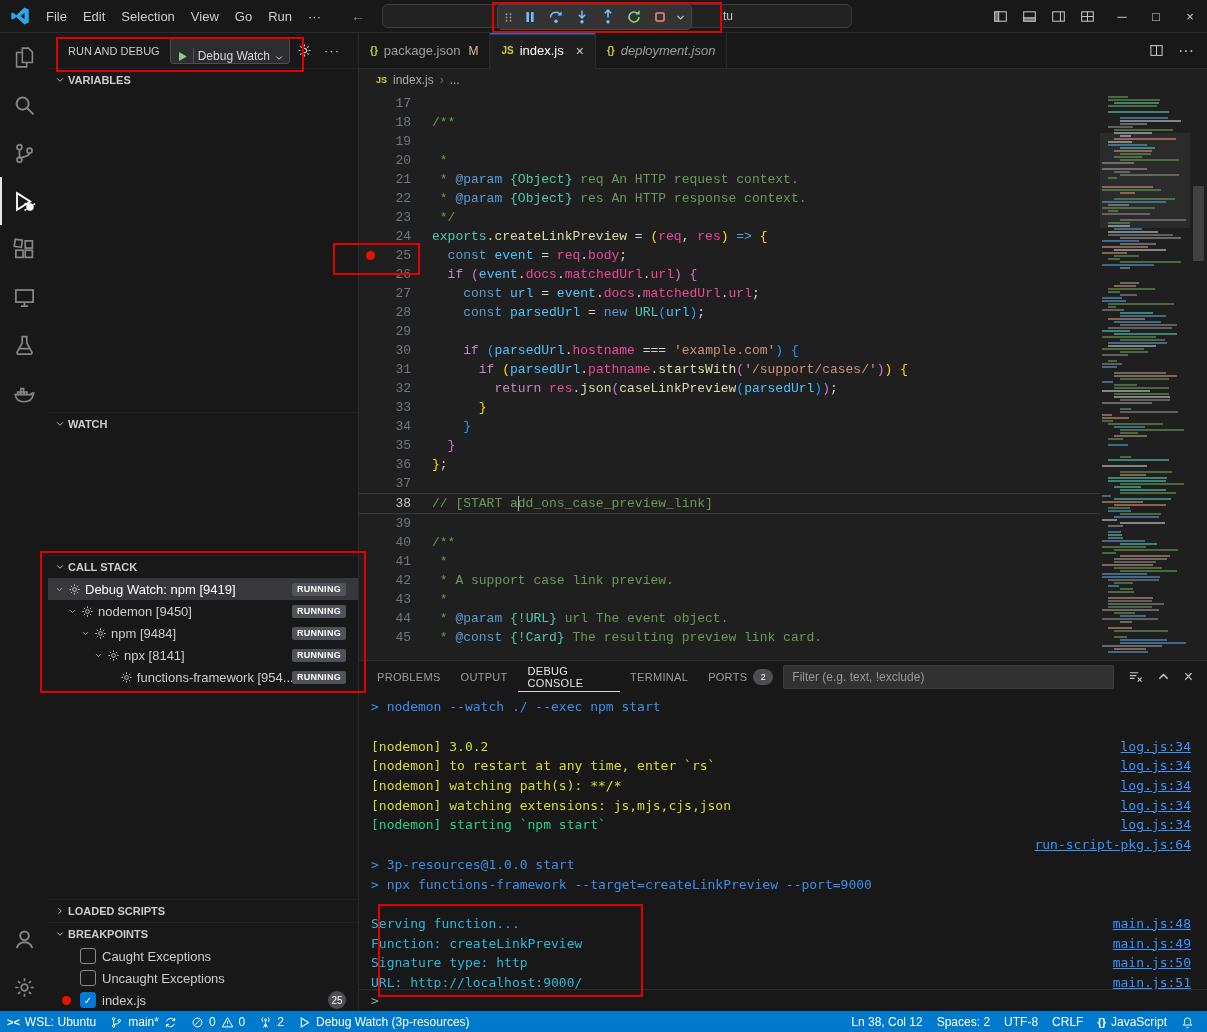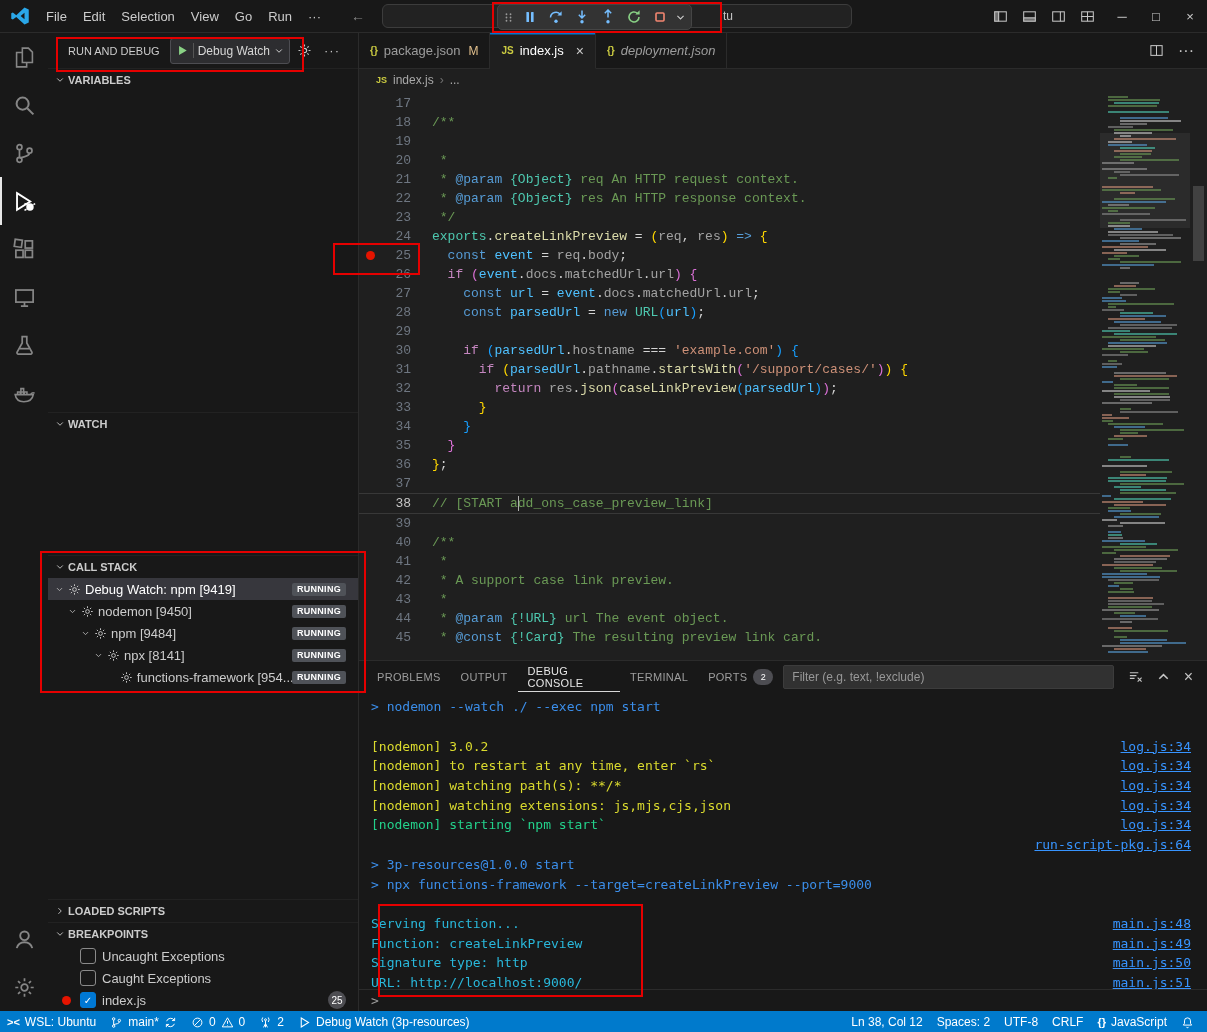--- a/index.html
+++ b/index.html
@@ -33,21 +33,21 @@
   .activitybar{width:48px;flex:none;background:#181818;display:flex;flex-direction:column;align-items:center}
   .ab-item{width:48px;height:48px;display:flex;align-items:center;justify-content:center;color:#868686;position:relative}
   .ab-item svg{width:23px;height:23px}
   .ab-item.active{color:#ffffff;box-shadow:inset 2px 0 0 #e7e7e7}
   .ab-bottom{margin-top:auto}
 
   
   .sidebar{width:310px;flex:none;background:#181818;border-right:1px solid #2b2b2b;display:flex;flex-direction:column;font-size:13px;overflow:hidden}
   .sb-title{height:35px;flex:none;display:flex;align-items:center;padding:0 8px 0 20px}
   .sb-title-label{font-size:11px;color:#cccccc;white-space:nowrap}
-  .launch-box{margin-left:10px;display:flex;align-items:center;height:24px;background:#2d2d30;border:1px solid #4d4d52;border-radius:3px;padding:0 5px;gap:4px}
+  .launch-box{margin-left:10px;display:flex;align-items:flex-end;height:24px;background:#2d2d30;border:1px solid #4d4d52;border-radius:3px;padding:0 5px;gap:4px}
   .launch-box .play svg{width:13px;height:13px}
   .launch-sep{width:1px;height:15px;background:#555}
   .launch-label{font-size:12px;color:#d6d6d6;white-space:nowrap}
   .launch-box .chev svg{width:10px;height:10px;transform:rotate(90deg)}
   .sb-gear{margin-left:auto;color:#c5c5c5}.sb-gear svg{width:15px;height:15px}
   .sb-more{margin:0 10px 0 12px;color:#c5c5c5;font-size:13px;letter-spacing:1px}
   .section-header{height:22px;flex:none;display:flex;align-items:center;font-size:11px;font-weight:bold;color:#cccccc;padding-left:4px;border-top:1px solid #222;}
   .section-header .chev{color:#b8b8b8;width:16px;display:flex;justify-content:center}
   .section-header .chev svg{width:10px;height:10px}
   .chev-down svg{transform:rotate(90deg)}
@@ -88,21 +88,21 @@
   .editor-body{flex:1;position:relative;background:#1f1f1f;overflow:hidden}
   .code{position:absolute;left:0;top:0;right:107px;bottom:0;font-family:Liberation Mono, monospace;font-size:13px;line-height:19px;padding-top:3px;overflow:hidden}
   .cl{display:flex;height:19px;position:relative;align-items:center}
   .cl.current{border-top:1px solid #383838;border-bottom:1px solid #383838}
   .cl.current .ln{color:#c6c6c6}
   .glyph{width:22px;flex:none;display:flex;align-items:center;justify-content:center}
   .ln{width:30px;flex:none;text-align:right;color:#6e7681;font-size:13px}
   .lt{margin-left:21px;white-space:pre}
   .cursor{position:absolute;left:calc(73px + 11ch);top:2px;width:1.5px;height:15px;background:#aeafad}
   .cmt{color:#6a9955}.kw{color:#569cd6}.ctl{color:#c586c0}.str{color:#ce9178}.fn{color:#dcdcaa}
-  .var{color:#a3a3a3}.cvr{color:#4fc1ff}.typ{color:#4ec9b0}.pun{color:#d4d4d4}.doc{color:#569cd6}
+  .var{color:#ec4899}.cvr{color:#4fc1ff}.typ{color:#4ec9b0}.pun{color:#d4d4d4}.doc{color:#569cd6}
   .b1{color:#ffd700}.b2{color:#da70d6}.b3{color:#179fff}
   .minimap{position:absolute;right:17px;top:0;width:90px;bottom:0;padding-top:2px;overflow:hidden}
   .mm-slider{position:absolute;left:0;right:0;top:42px;height:95px;background:rgba(255,255,255,0.055)}
   .mm-line{height:2px;margin-bottom:1px;opacity:.6}
   .scrollbar{position:absolute;right:0;top:0;width:17px;bottom:0}
   .sb-thumb{position:absolute;left:3px;right:3px;top:95px;height:75px;background:rgba(121,121,121,0.38)}
 
   
   .panel{height:350px;flex:none;background:#181818;border-top:1px solid #2b2b2b;display:flex;flex-direction:column}
   .panel-top{height:31px;flex:none;display:flex;align-items:center;padding-left:8px}
@@ -469,26 +469,26 @@
             <svg viewBox="0 0 16 16" fill="none" stroke="currentColor" stroke-width="1.6">
               <path d="M5.5 3.5L10 8l-4.5 4.5"></path>
             </svg>
           </span>
         <span>BREAKPOINTS</span>
       </div>
       <div id="bprows">
           <div class="bp-row">
             <span class="bp-slot"></span>
             <span class="checkbox"></span>
-            <span class="bp-label">Uncaught Exceptions</span>
+            <span class="bp-label">Caught Exceptions</span>
           </div>
           <div class="bp-row">
             <span class="bp-slot"></span>
             <span class="checkbox"></span>
-            <span class="bp-label">Caught Exceptions</span>
+            <span class="bp-label">Uncaught Exceptions</span>
           </div>
           <div class="bp-row">
             <span class="bp-slot">
               <span class="bp-dot"></span>
             </span>
             <span class="checkbox checked">✓</span>
             <span class="bp-label">index.js</span>
             <span class="line-badge">25</span>
           </div>
         </div>

